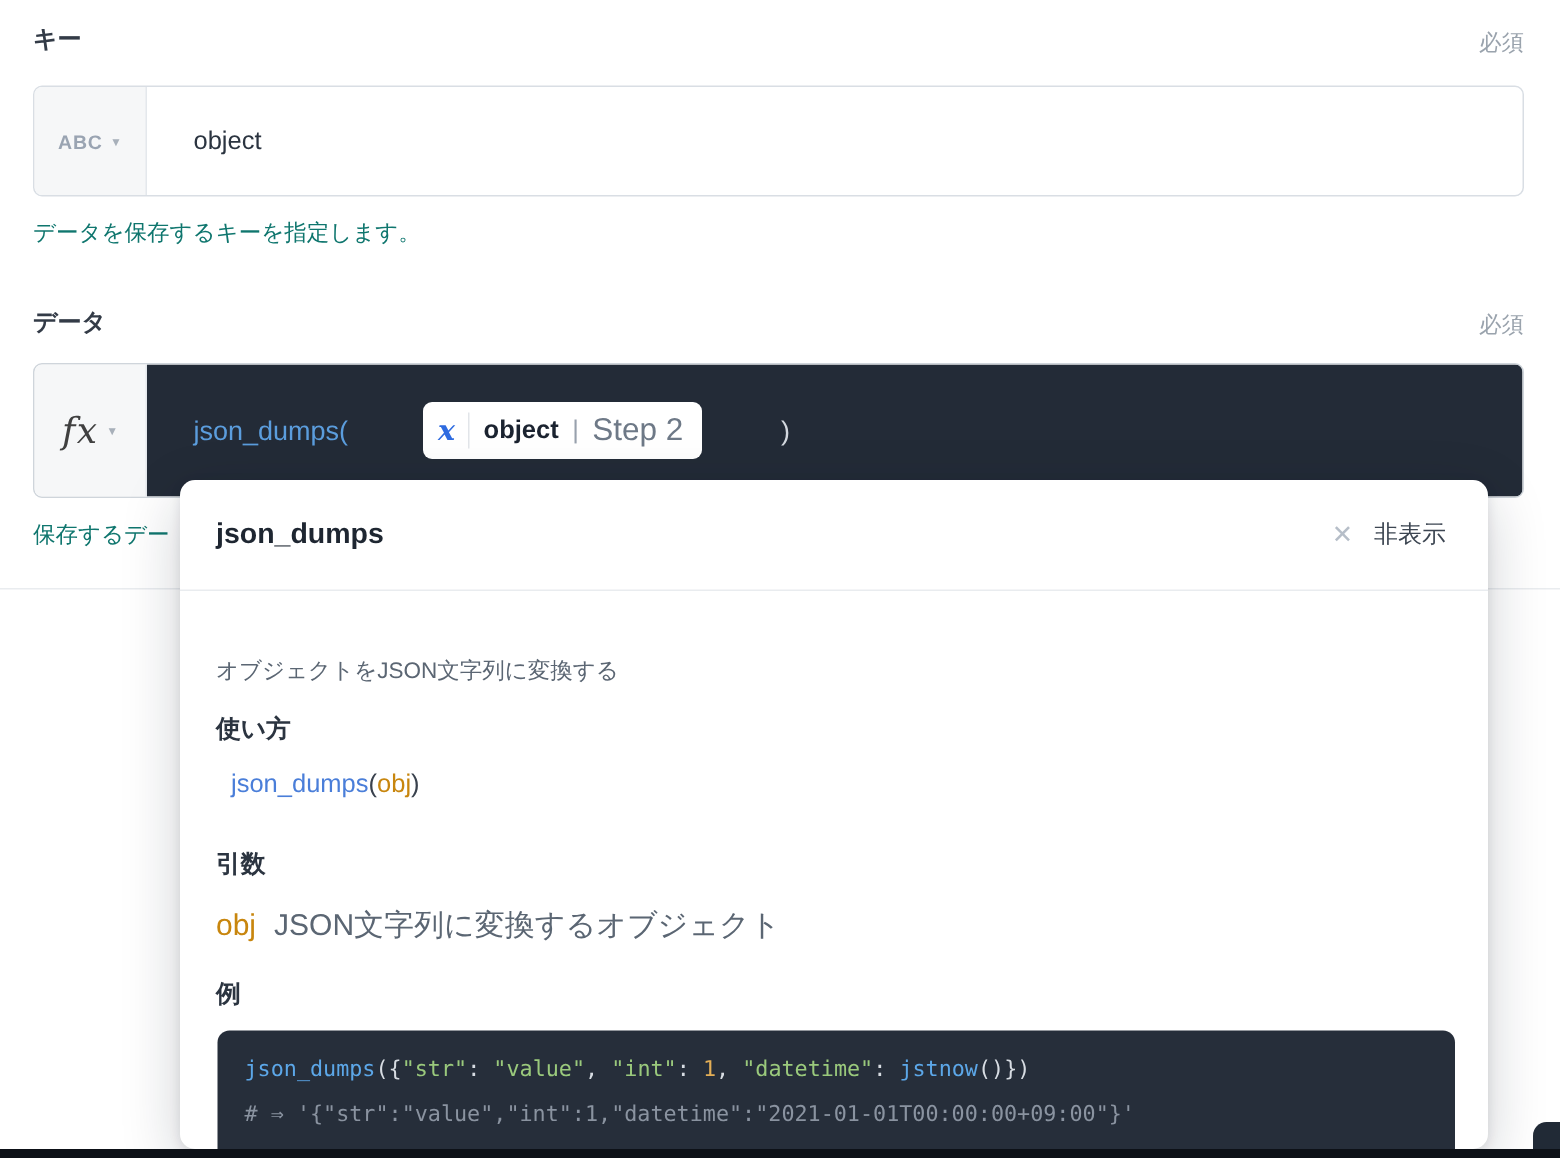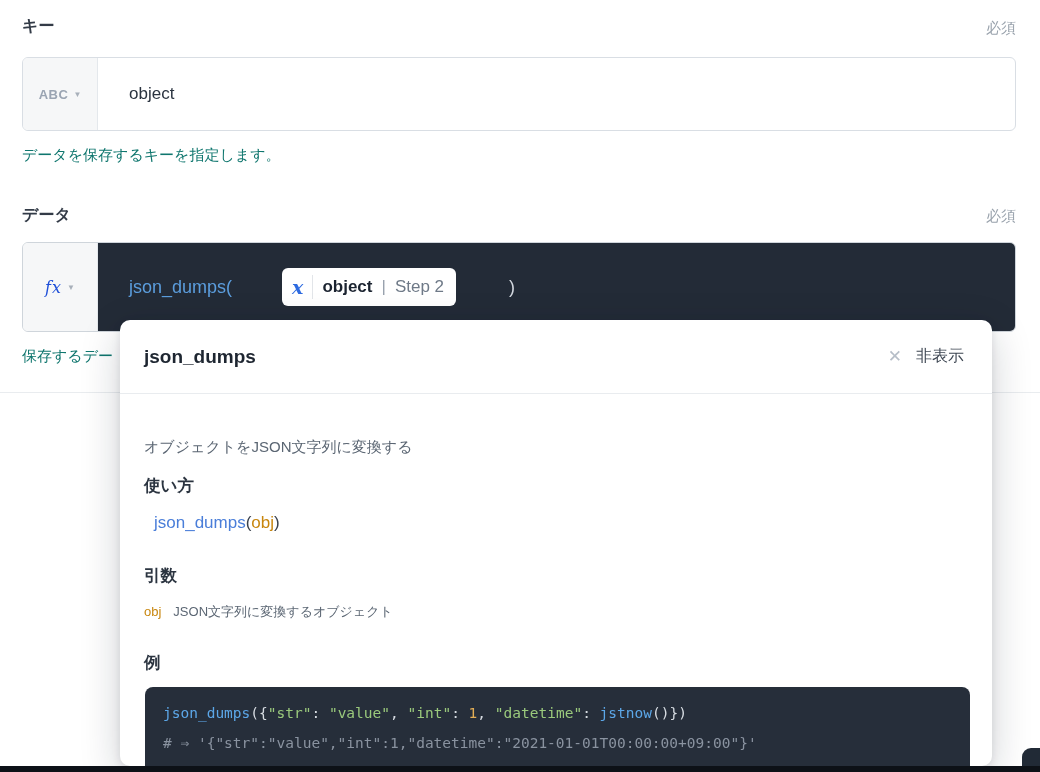--- a/index.html
+++ b/index.html
@@ -11,37 +11,37 @@
   .field-label { position:absolute; left:22px; font-size:16px; font-weight:600; color:#333b47; }
   .required { position:absolute; right:24px; font-size:15px; color:#9aa3ad; }
 
   
   .input-wrap { position:absolute; left:22px; width:994px; display:flex;
                 border:1px solid #d9dee4; border-radius:6px; background:#fff; overflow:hidden; }
   .prefix { width:75px; flex:0 0 75px; background:#f6f7f8; border-right:1px solid #e4e8ec;
             display:flex; align-items:center; justify-content:center; gap:5px; cursor:pointer; }
   .prefix .ptext { font-size:13px; font-weight:bold; color:#9aa4b2; letter-spacing:.5px; }
   .prefix .fx { font-family:"DejaVu Serif","Liberation Serif",serif; font-style:italic;
-                font-size:16px; font-weight:400; color:#1d4ed8; letter-spacing:1px; }
+                font-size:24px; font-weight:400; color:#404040; letter-spacing:1px; }
   .caret { font-size:8px; color:#a8b0ba; }
   .input-value { flex:1; display:flex; align-items:center; padding-left:31px;
                  font-size:17px; color:#2b3440; }
 
   
   .formula-area { flex:1; background:#232b37; display:flex; align-items:center; padding-left:31px;gap:48px; }
   .code-blue { color:#5b9ddd; font-size:18px; }
   .paren-light { color:#d3d8df; font-size:18px; margin-left:5px; }
   .token-chip { display:inline-flex; align-items:center; background:#ffffff; border-radius:6px;
                 padding:7px 12px 7px 10px; margin-left:2px; gap:9px; cursor:pointer; }
   .token-chip .var-x { font-family:"DejaVu Serif","Liberation Serif",serif; font-style:italic;
                        font-weight:bold; font-size:19px; color:#2e6be0; }
   .token-chip .chip-div { width:1px; height:24px; background:#e2e5e9; }
   .token-chip .chip-name { font-size:17px; font-weight:bold; color:#1b2330; }
   .token-chip .chip-sep { font-size:17px; color:#98a1ad; }
-  .token-chip .chip-step { font-size:17px; color:#6e7987; }
+  .token-chip .chip-step { font-size:21px; color:#6e7987; }
 
   .help-text { position:absolute; left:22px; font-size:15px; color:#0f766e; }
 
   .section-divider { position:absolute; left:0; top:392px; width:1040px; height:1px;
                      background:#e9ecef; }
 
   
   .popup { position:absolute; left:120px; top:320px; width:872px; height:446px;
            background:#ffffff; border-radius:10px; z-index:20;
            box-shadow:0 12px 40px rgba(15,23,42,.20), 0 2px 8px rgba(15,23,42,.10); }
@@ -52,21 +52,21 @@
   .popup-actions { margin-left:auto; display:flex; align-items:center; gap:14px; cursor:pointer; }
   .close-x { font-size:17px; color:#b6bec8; }
   .hide-label { font-size:16px; color:#3d4652; }
 
   .popup-desc { position:absolute; left:24px; top:118px; font-size:15px; color:#5b6673; }
   .doc-h { position:absolute; left:24px; font-size:16.5px; font-weight:bold; color:#2b3440; }
   .usage-line { position:absolute; left:34px; top:193px; font-size:17px; }
   .usage-fn { color:#4a7ed9; }
   .usage-paren { color:#39414d; }
   .usage-arg { color:#c8860e; }
-  .arg-line { position:absolute; left:24px; top:283px; font-size:13px; color:#5b6673; }
+  .arg-line { position:absolute; left:24px; top:283px; font-size:20px; color:#5b6673; }
   .arg-name { color:#c8860e; margin-right:12px; }
 
   
   .code-block { position:absolute; left:25px; top:367px; width:825px; height:79px;
                 background:#262e3a; border-radius:8px 8px 0 0; padding:11px 18px;
                 font-family:"DejaVu Sans Mono","Liberation Mono",monospace;
                 font-size:14.5px; line-height:30px; white-space:nowrap; overflow:hidden; }
   .tk-fn { color:#5ca7e8; } .tk-str { color:#9ac97c; }
   .tk-num { color:#e3ae56; } .tk-p { color:#d7dce2; }
   .code-comment { color:#8a93a0; }

